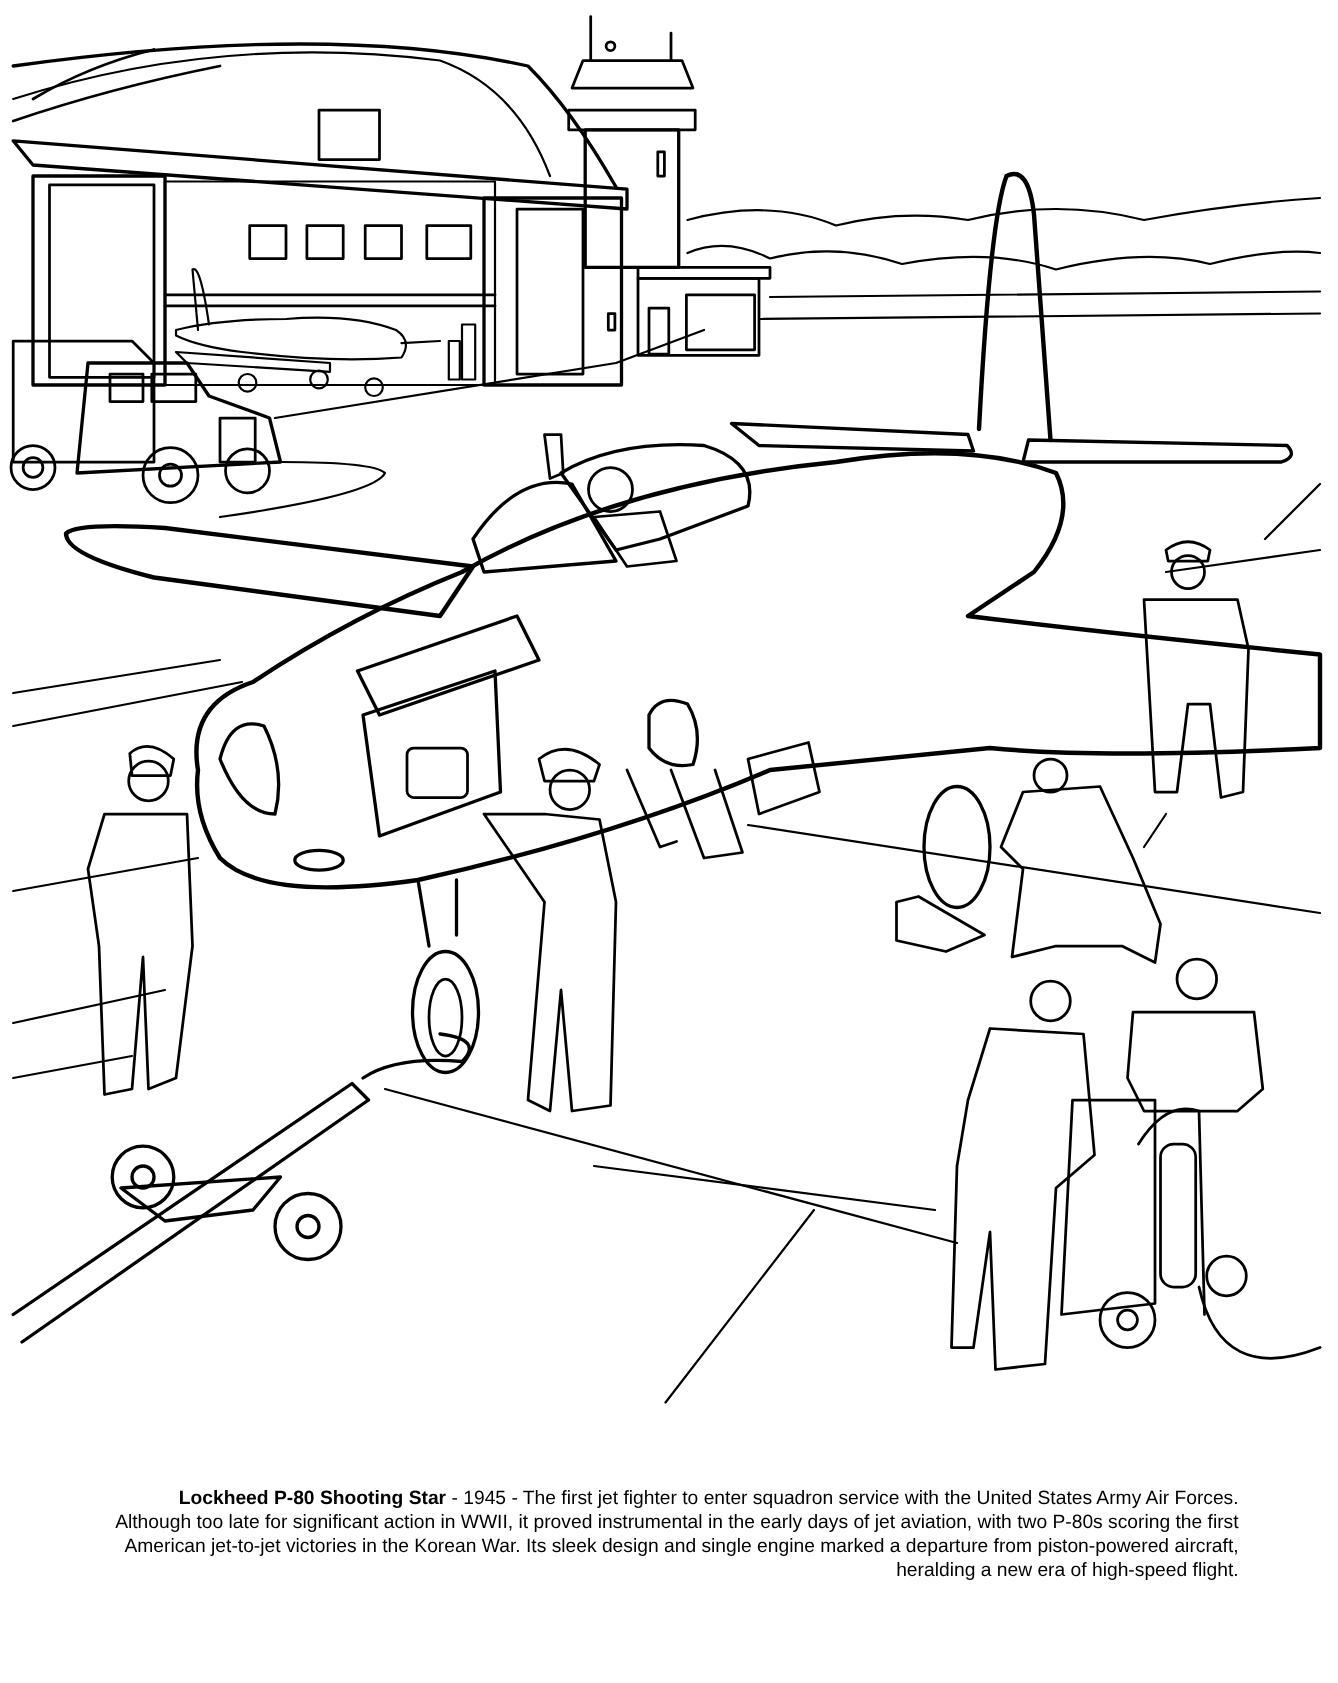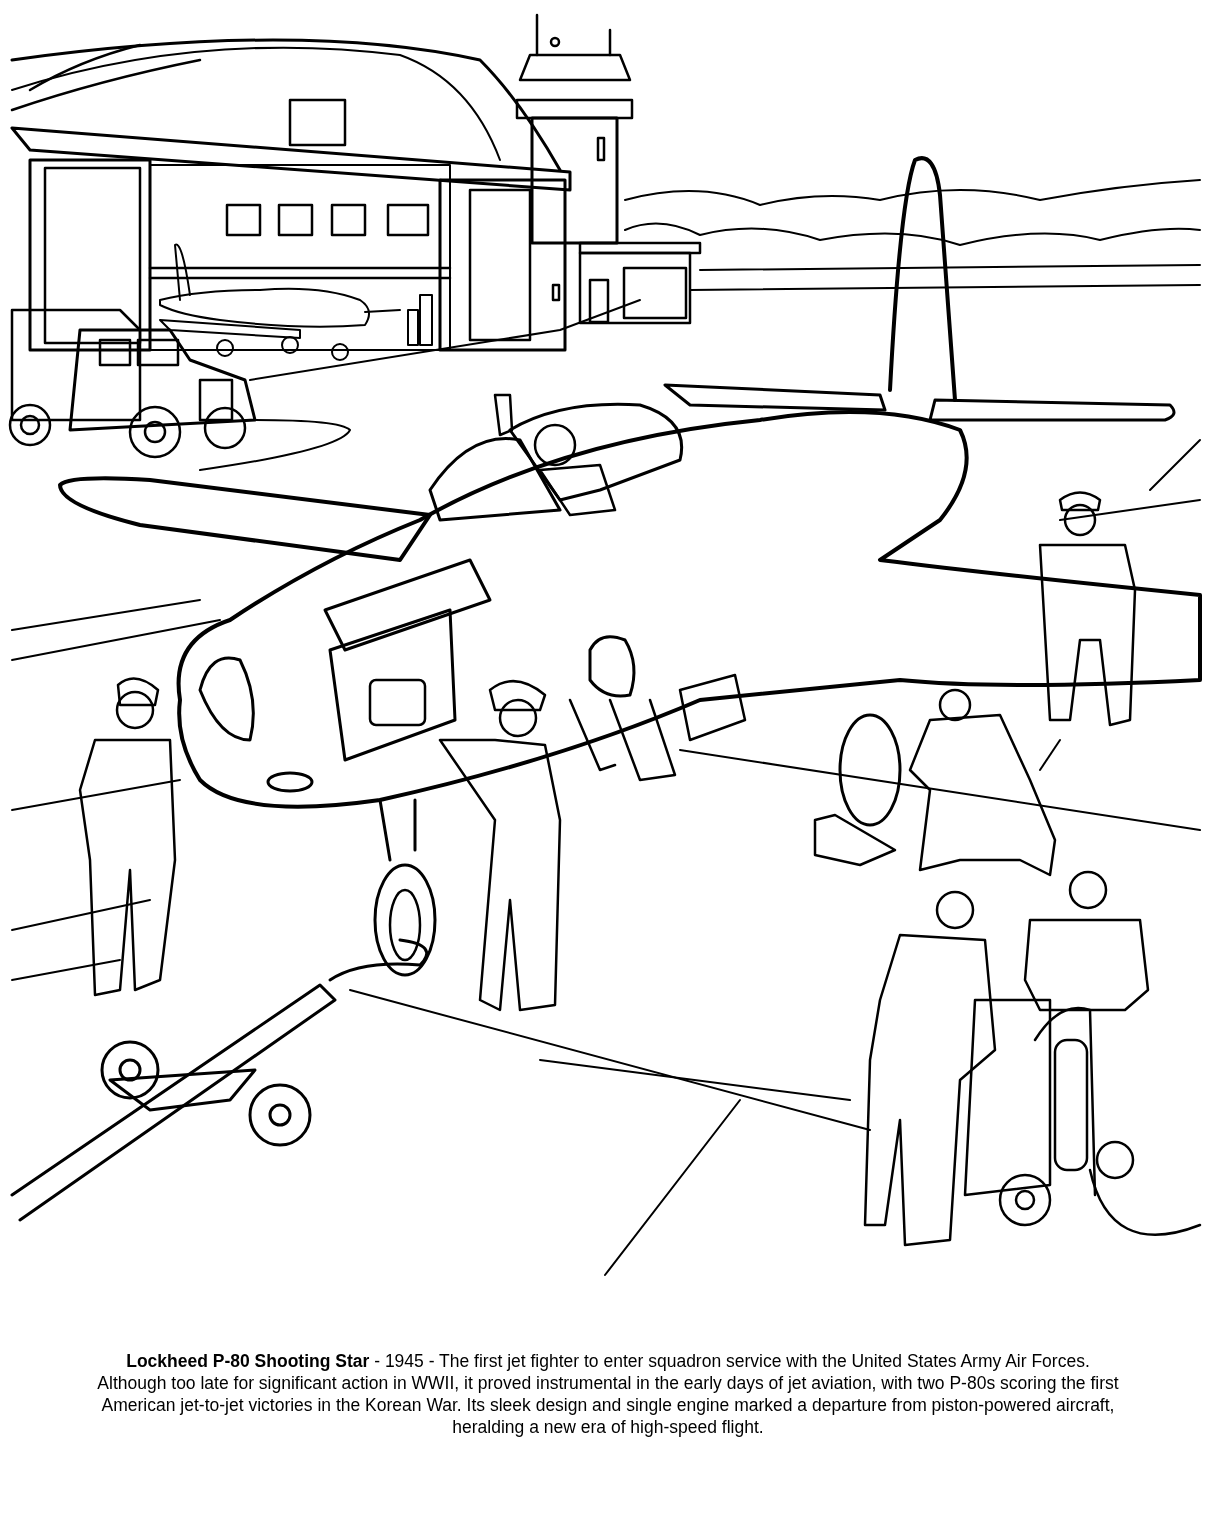--- a/index.html
+++ b/index.html
@@ -2,21 +2,21 @@
 <html><head>
   <meta charset="utf-8">
   <style>
     html, body { margin: 0; padding: 0; background: #ffffff; }
     body { width: 1216px; height: 1530px; position: relative; overflow: hidden; }
     .illustration { position: absolute; left: 0; top: 0; width: 1216px; height: 1300px; }
     .illustration svg { width: 1216px; height: 1300px; display: block; }
     .caption {
       position: absolute; left: 90px; top: 1350px; width: 1036px;
       font-family: "Liberation Sans", sans-serif; font-size: 17.5px; line-height: 22px;
-      color: #000; text-align: center;
+      color: #000; text-align: right;
     }
     .caption b { font-weight: bold; }
     svg * { vector-effect: non-scaling-stroke; }
   </style>
 </head>
 <body>
 
 <div class="illustration">
   <svg viewBox="0 0 1216 1300" xmlns="http://www.w3.org/2000/svg" fill="none" stroke="#000" stroke-width="2.5" stroke-linejoin="round" stroke-linecap="round">
 

